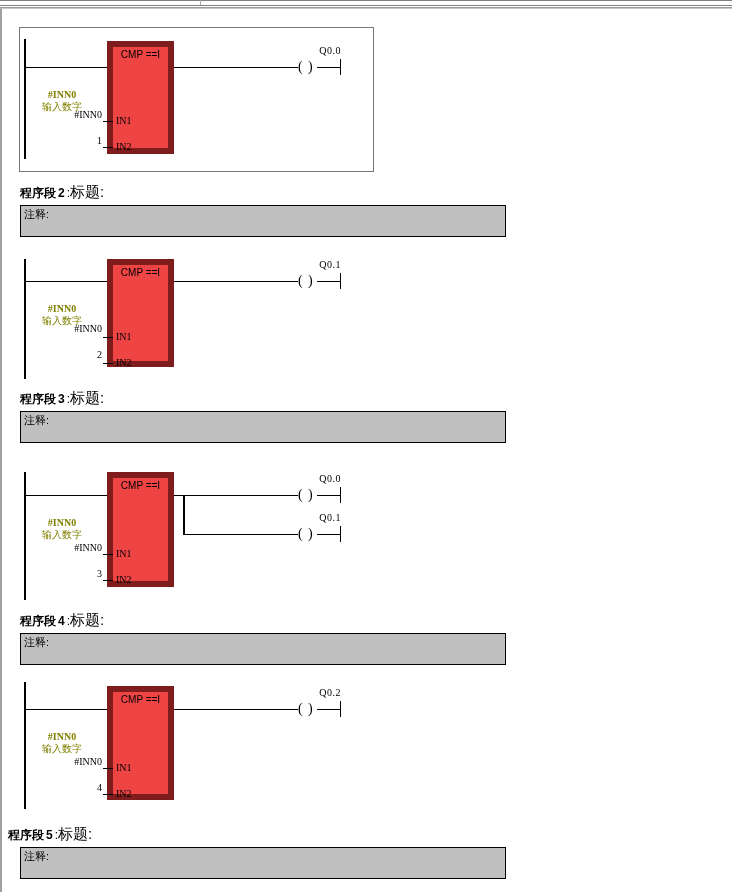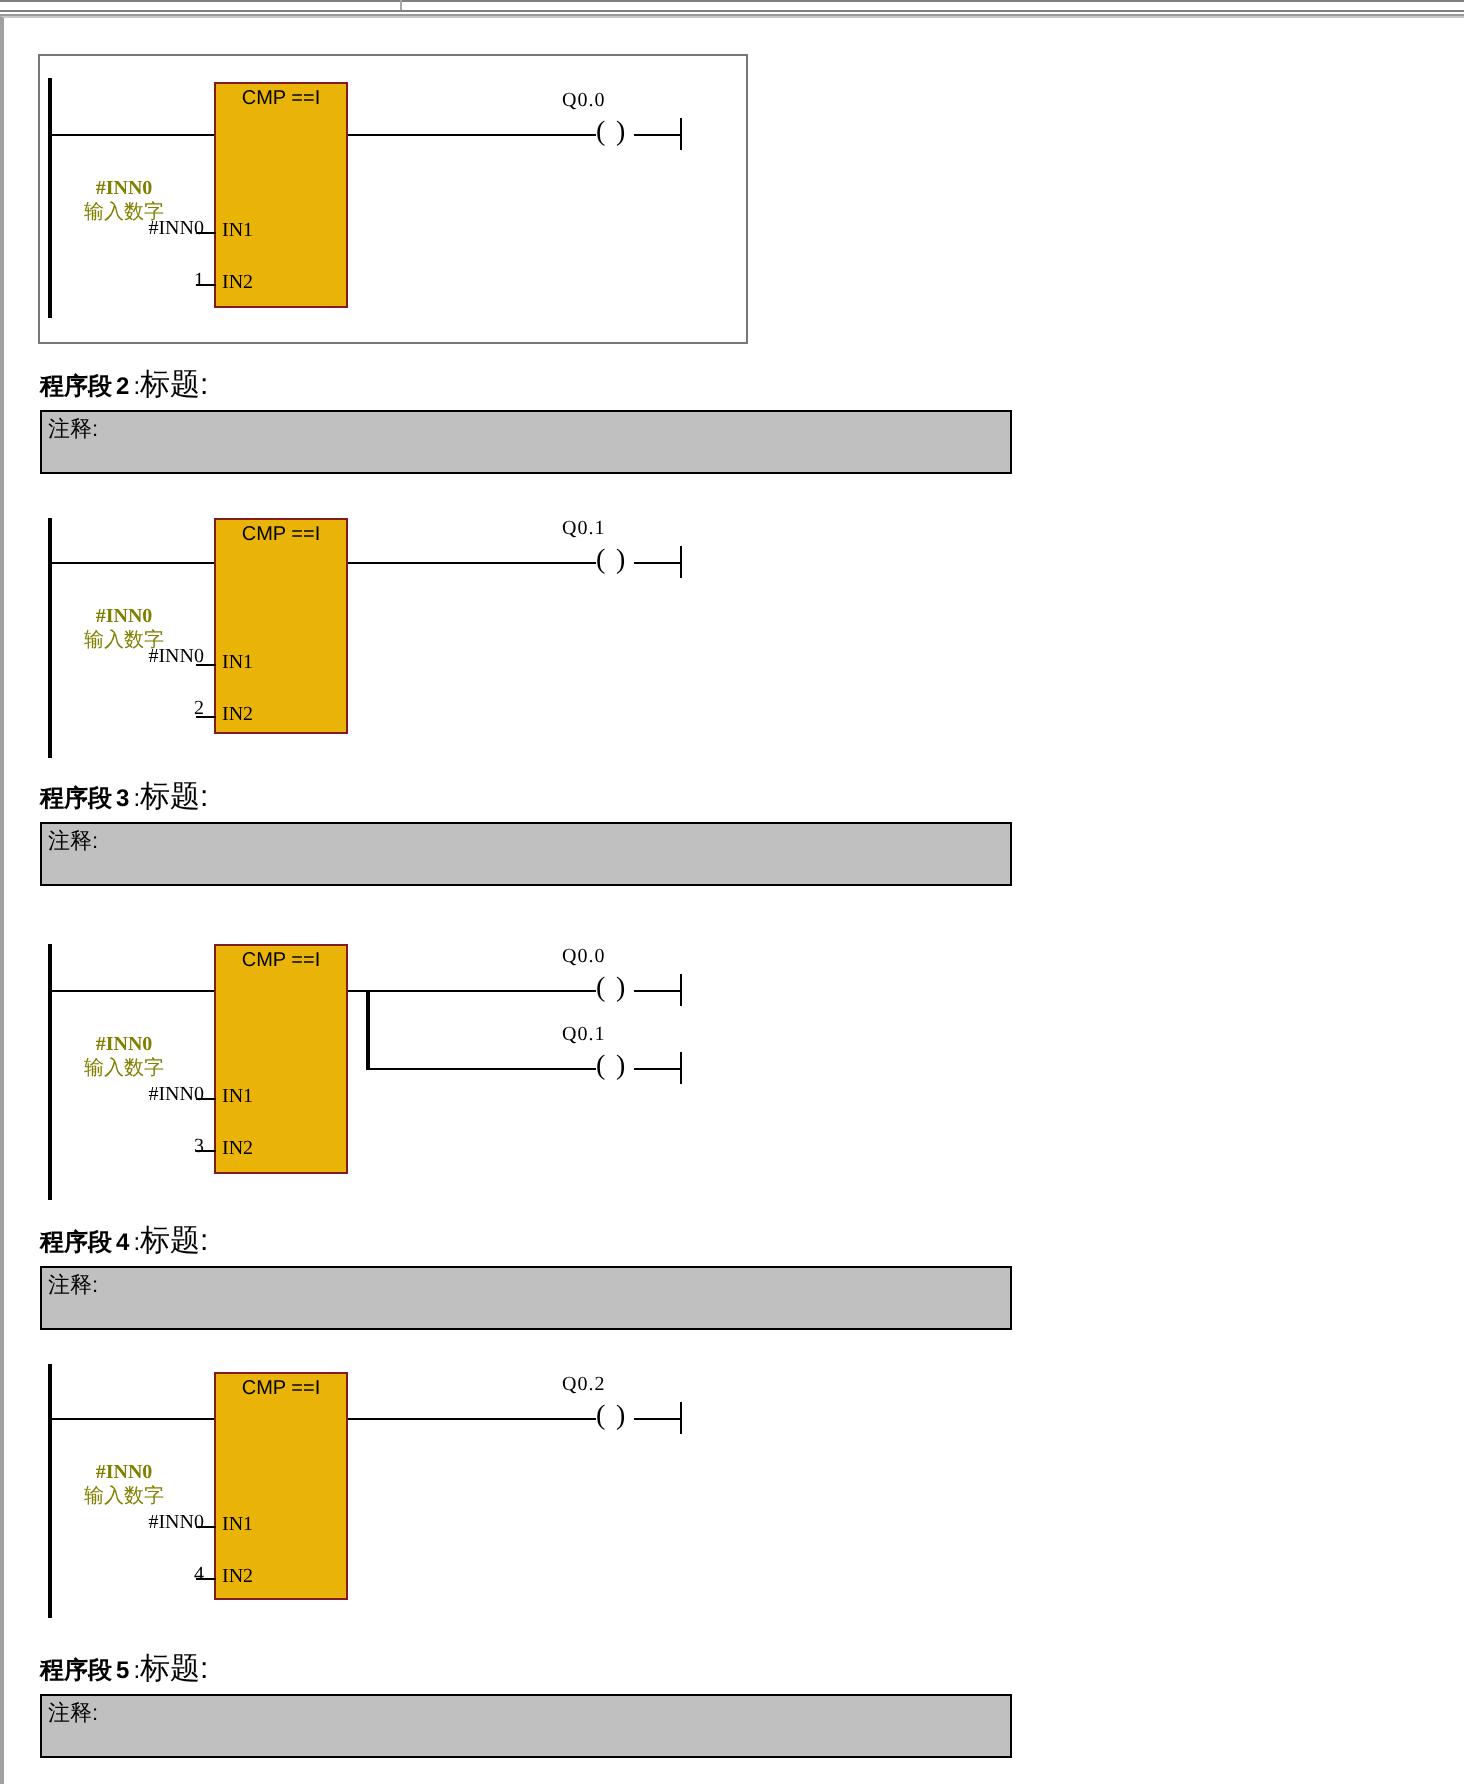--- a/index.html
+++ b/index.html
@@ -36,21 +36,21 @@
 
   
   .rail{position:absolute;width:2px;background:#000000;}
 
   
   .wire{position:absolute;height:1px;background:#000000;}
   .vwire{position:absolute;width:1px;background:#000000;}
 
   
   .cmp-box{
-    position:absolute;border:1px solid #7f1d1d;background:#eab308;
+    position:absolute;border:6px solid #7f1d1d;background:#ef4444;
     box-sizing:border-box;
   }
   .cmp-title{
     position:absolute;left:0;top:2px;width:100%;
     text-align:center;font-size:10px;color:#000000;
     font-family:"Liberation Sans", sans-serif;letter-spacing:0px;
   }
   .pin-label{
     position:absolute;font-size:10px;color:#000000;
     font-family:"Liberation Serif", serif;
@@ -64,21 +64,21 @@
   
   .sym{
     position:absolute;font-size:10px;line-height:12px;color:#808000;
     font-family:"Liberation Serif", serif;white-space:nowrap;text-align:center;
   }
   .sym b{font-weight:bold;}
 
   
   .coil{position:absolute;}
   .coil .coil-name{
-    position:absolute;left:0;top:0;width:100%;text-align:left;
+    position:absolute;left:0;top:0;width:100%;text-align:right;
     font-size:10px;color:#000000;white-space:nowrap;
     font-family:"Liberation Serif", serif;letter-spacing:0.5px;
   }
   .coil .paren{
     position:absolute;font-size:14px;line-height:14px;color:#000000;
     font-family:"Liberation Serif", serif;
   }
   .coil .endtick{position:absolute;width:1px;background:#000000;}
 
   
@@ -259,21 +259,21 @@
     <div class="wire" style="left:172px;top:35px;width:124px;"></div>
     <div class="coil" style="left:279px;top:13px;width:60px;height:28px;">
       <div class="coil-name">Q0.2</div>
       <div class="paren" style="left:17px;top:15px;">(</div>
       <div class="paren" style="left:27px;top:15px;">)</div>
       <div class="wire" style="left:36px;top:22px;width:24px;"></div>
       <div class="endtick" style="left:59px;top:14px;height:16px;"></div>
     </div>
   </div>
 
-  <div class="net-header" style="left:18px;top:816px;">
+  <div class="net-header" style="left:6px;top:816px;">
     <span class="seg">程序段</span><span class="num">5</span><span>:</span><span class="ttl">标题:</span>
   </div>
   <div class="comment-box" style="top:838px;">
     <span class="ctext">注释:</span>
   </div>
 
 </div>
 </div>
 
 </body></html>

